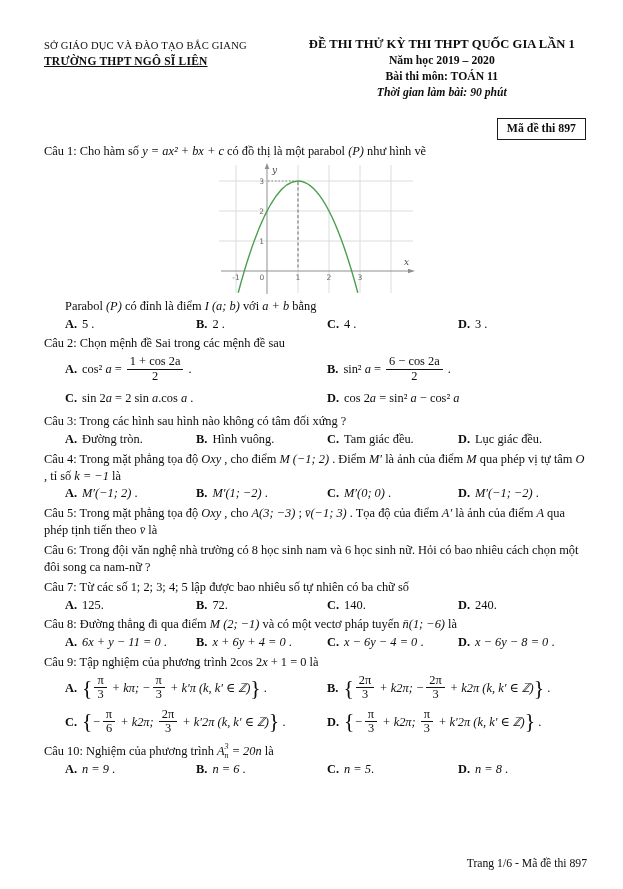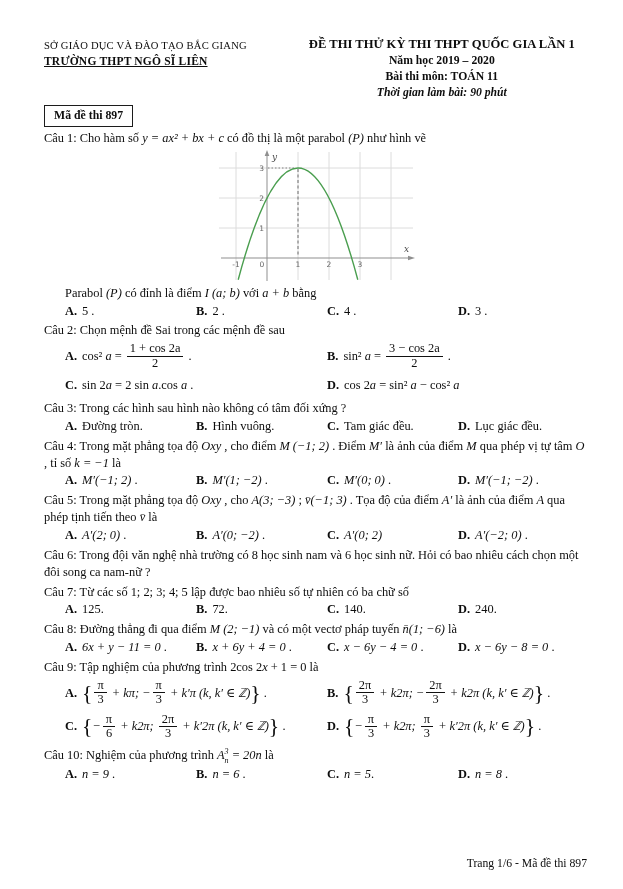--- a/index.html
+++ b/index.html
@@ -12,21 +12,21 @@
 
   
   .hdr { display:flex; align-items:flex-start; }
   .hdr-left { flex:0 0 46%; text-align:left; padding-top:3px; }
   .hdr-right { flex:1; text-align:center; }
   .dept { font-size:10.6px; letter-spacing:.2px; }
   .school { font-size:11.5px; font-weight:bold; text-decoration:underline; margin-top:1px; letter-spacing:.2px; }
   .title { font-size:12.6px; font-weight:bold; }
   .hline { font-size:11.7px; font-weight:bold; }
   .hline.it { font-style:italic; }
-  .code-row { display:flex; margin:4px 3px 2px 0; }
+  .code-row { display:flex; justify-content:flex-end; margin:17px 3px 2px 0; }
   .code-box { border:1.6px solid #1c1c1c; padding:1px 9px 3px; font-weight:bold; font-size:11.8px; }
 
   
   .stem { margin-top:3px; }
   .qlabel { font-weight:normal; }
   .indent { padding-left:21px; }
   .opts { display:flex; flex-wrap:wrap; padding-left:21px; margin:1px 0 2px; }
   .opt { flex:0 0 25%; box-sizing:border-box; padding-right:4px; white-space:nowrap; }
   .opts.two .opt { flex:0 0 50%; white-space:normal; }
   .opts.tall .opt { padding-top:3px; padding-bottom:3px; }
@@ -116,21 +116,21 @@
   </div>
 
   <div>
     <div class="stem"><b class="qlabel">Câu 2:</b> <span>Chọn mệnh đề Sai trong các mệnh đề sau</span></div>
     <div class="opts two tall">
       <div class="opt"><b class="letter">A.</b><span>cos² <i class="mv">a</i> = <span class="frac">
               <span class="fn">1 + cos 2a</span>
               <span class="fd">2</span>
             </span> .</span></div>
       <div class="opt"><b class="letter">B.</b><span>sin² <i class="mv">a</i> = <span class="frac">
-              <span class="fn">3 − cos 2a</span>
+              <span class="fn">6 − cos 2a</span>
               <span class="fd">2</span>
             </span> .</span></div>
       <div class="opt"><b class="letter">C.</b><span>sin 2<i class="mv">a</i> = 2 sin <i class="mv">a</i>.cos <i class="mv">a</i> .</span></div>
       <div class="opt"><b class="letter">D.</b><span>cos 2<i class="mv">a</i> = sin² <i class="mv">a</i> − cos² <i class="mv">a</i></span></div>
     </div>
   </div>
 
   <div>
     <div class="stem"><b class="qlabel">Câu 3:</b> <span>Trong các hình sau hình nào không có tâm đối xứng ?</span></div>
     <div class="opts">
@@ -146,26 +146,20 @@
     <div class="opts">
       <div class="opt"><b class="letter">A.</b><span><i class="mv">M′(−1; 2)</i> .</span></div>
       <div class="opt"><b class="letter">B.</b><span><i class="mv">M′(1; −2)</i> .</span></div>
       <div class="opt"><b class="letter">C.</b><span><i class="mv">M′(0; 0)</i> .</span></div>
       <div class="opt"><b class="letter">D.</b><span><i class="mv">M′(−1; −2)</i> .</span></div>
     </div>
   </div>
 
   <div>
     <div class="stem"><b class="qlabel">Câu 5:</b> <span>Trong mặt phẳng tọa độ <i class="mv">Oxy</i> , cho <i class="mv">A(3; −3)</i> ; <i class="mv">v̄(−1; 3)</i> . Tọa độ của điểm <i class="mv">A′</i> là ảnh của điểm <i class="mv">A</i> qua phép tịnh tiến theo <i class="mv">v̄</i> là</span></div>
-    <div class="opts">
-      <div class="opt"><b class="letter">A.</b><span><i class="mv">A′(2; 0)</i> .</span></div>
-      <div class="opt"><b class="letter">B.</b><span><i class="mv">A′(0; −2)</i> .</span></div>
-      <div class="opt"><b class="letter">C.</b><span><i class="mv">A′(0; 2)</i></span></div>
-      <div class="opt"><b class="letter">D.</b><span><i class="mv">A′(−2; 0)</i> .</span></div>
-    </div>
   </div>
 
   <div>
     <div class="stem"><b class="qlabel">Câu 6:</b> <span>Trong đội văn nghệ nhà trường có 8 học sinh nam và 6 học sinh nữ. Hỏi có bao nhiêu cách chọn một đôi song ca nam-nữ ?</span></div>
   </div>
 
   <div>
     <div class="stem"><b class="qlabel">Câu 7:</b> <span>Từ các số 1; 2; 3; 4; 5 lập được bao nhiêu số tự nhiên có ba chữ số</span></div>
     <div class="opts">
       <div class="opt"><b class="letter">A.</b><span>125.</span></div>

